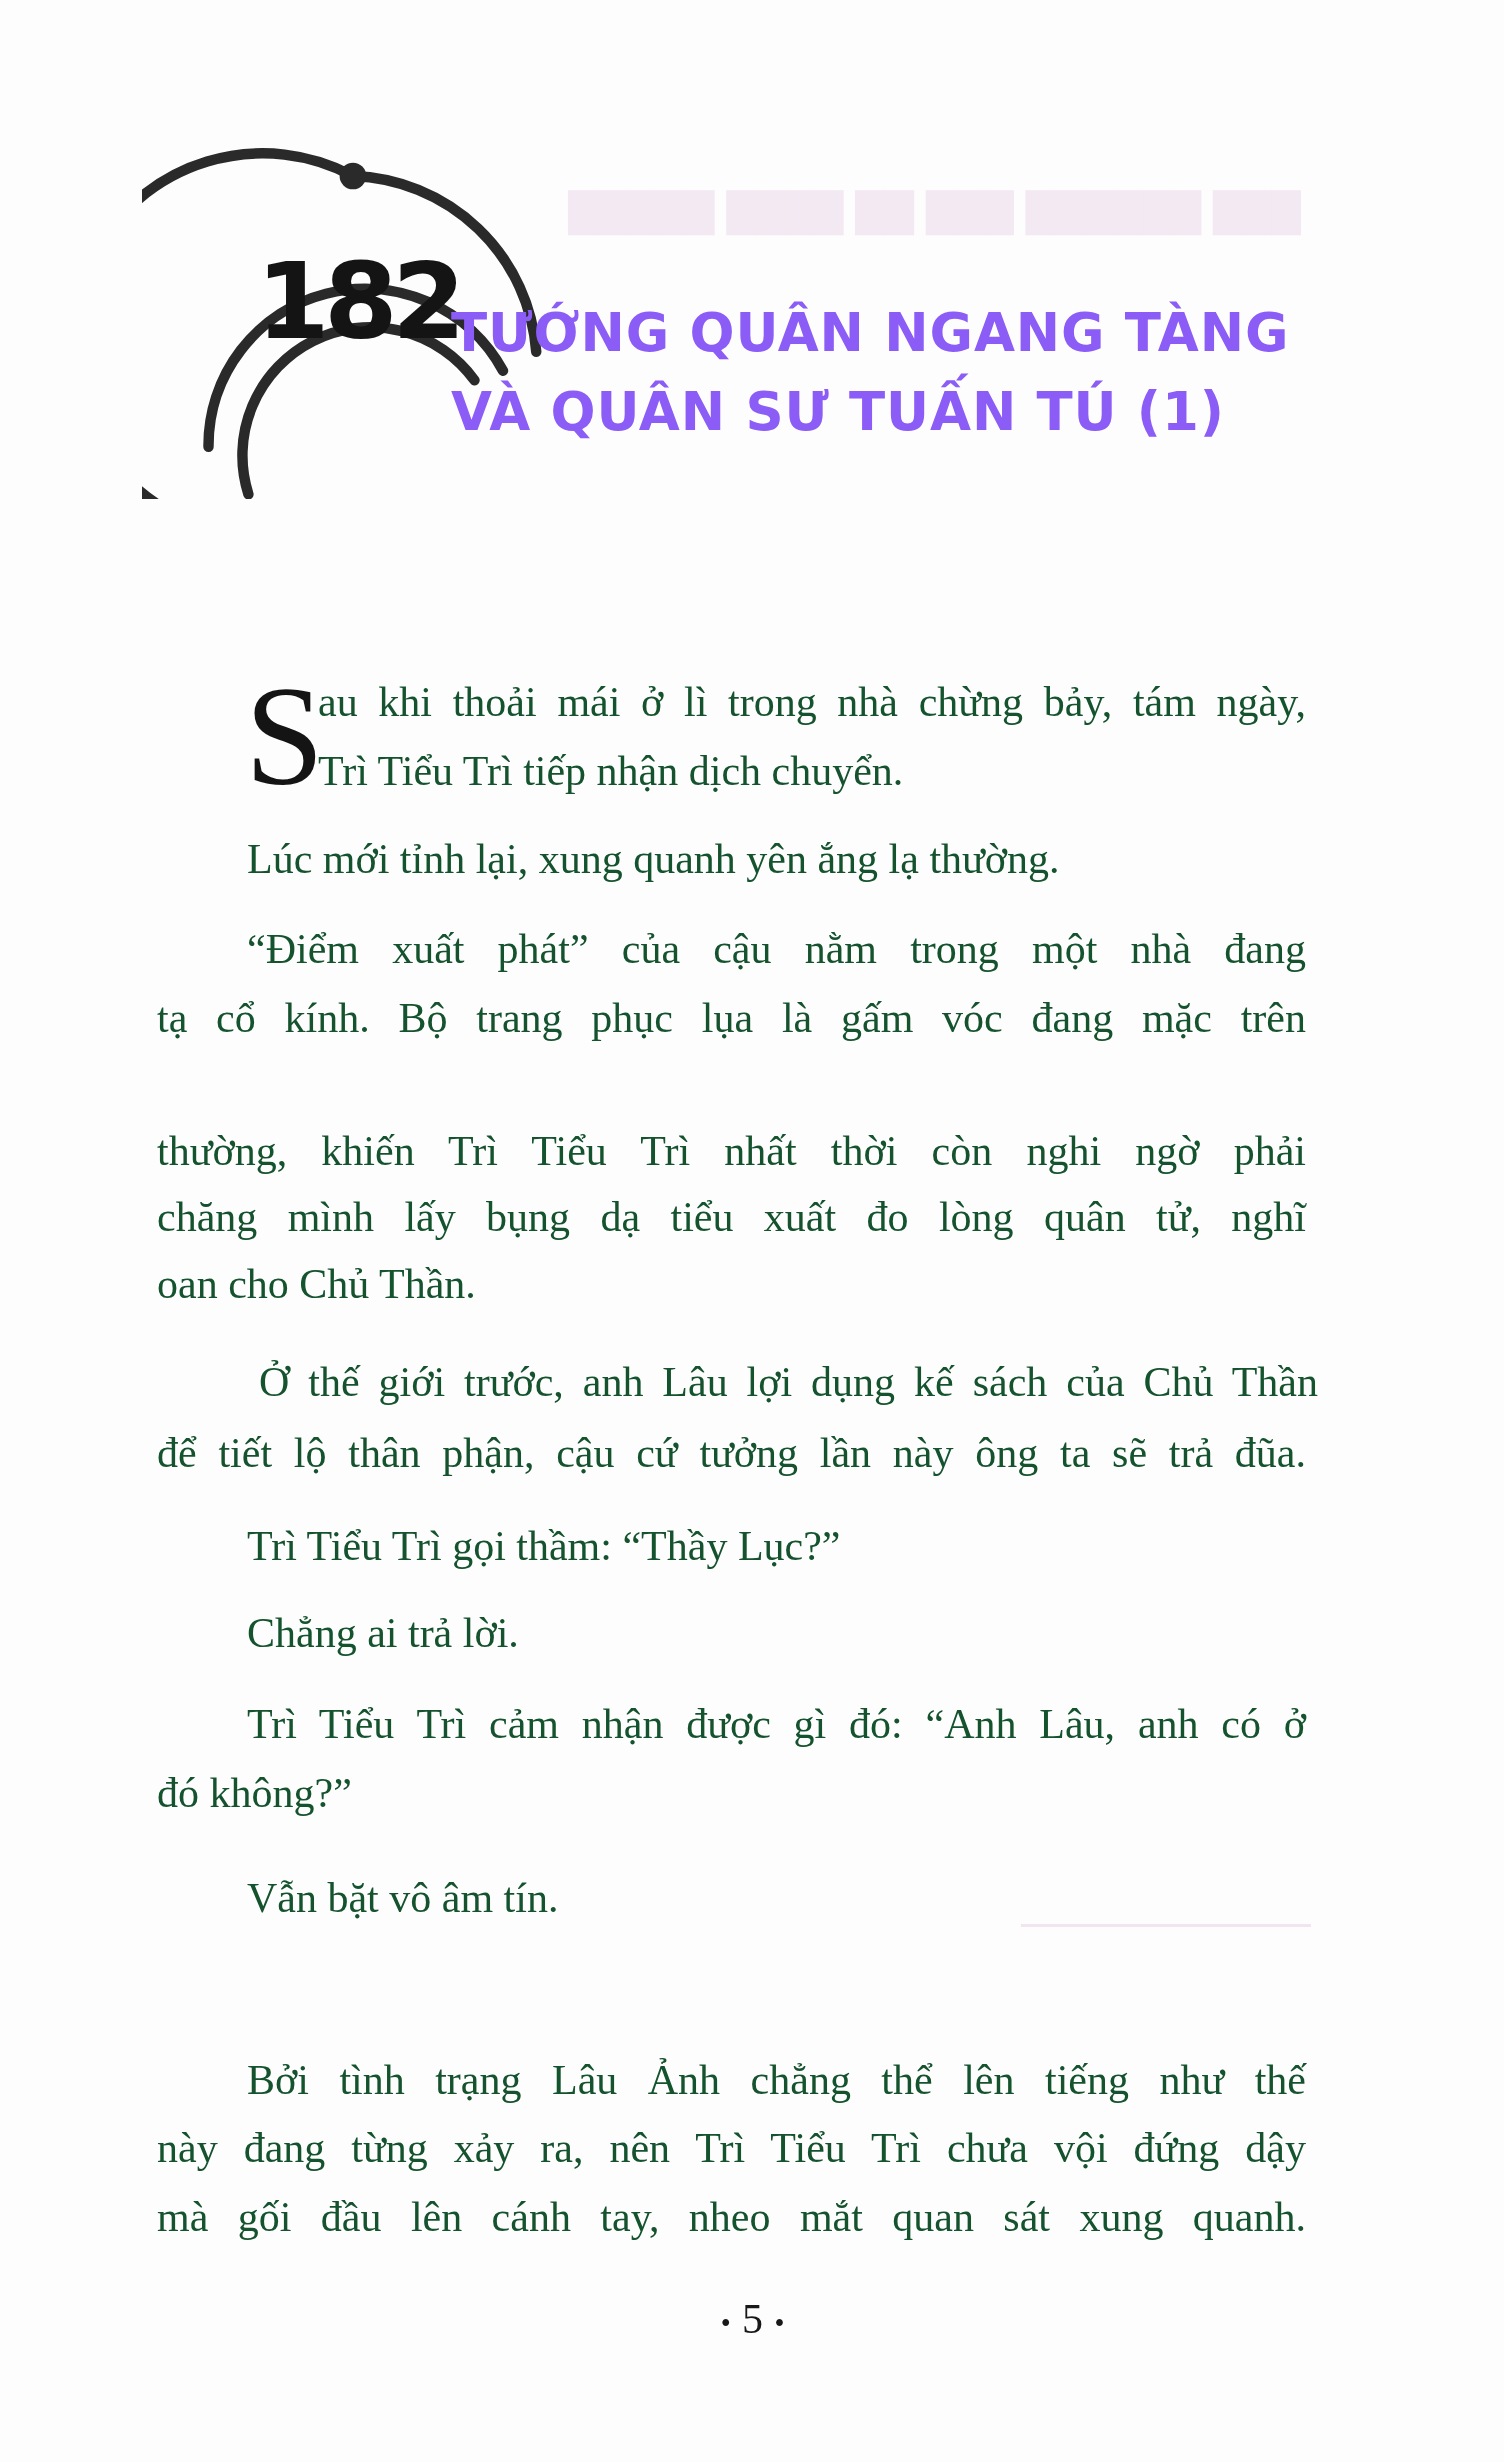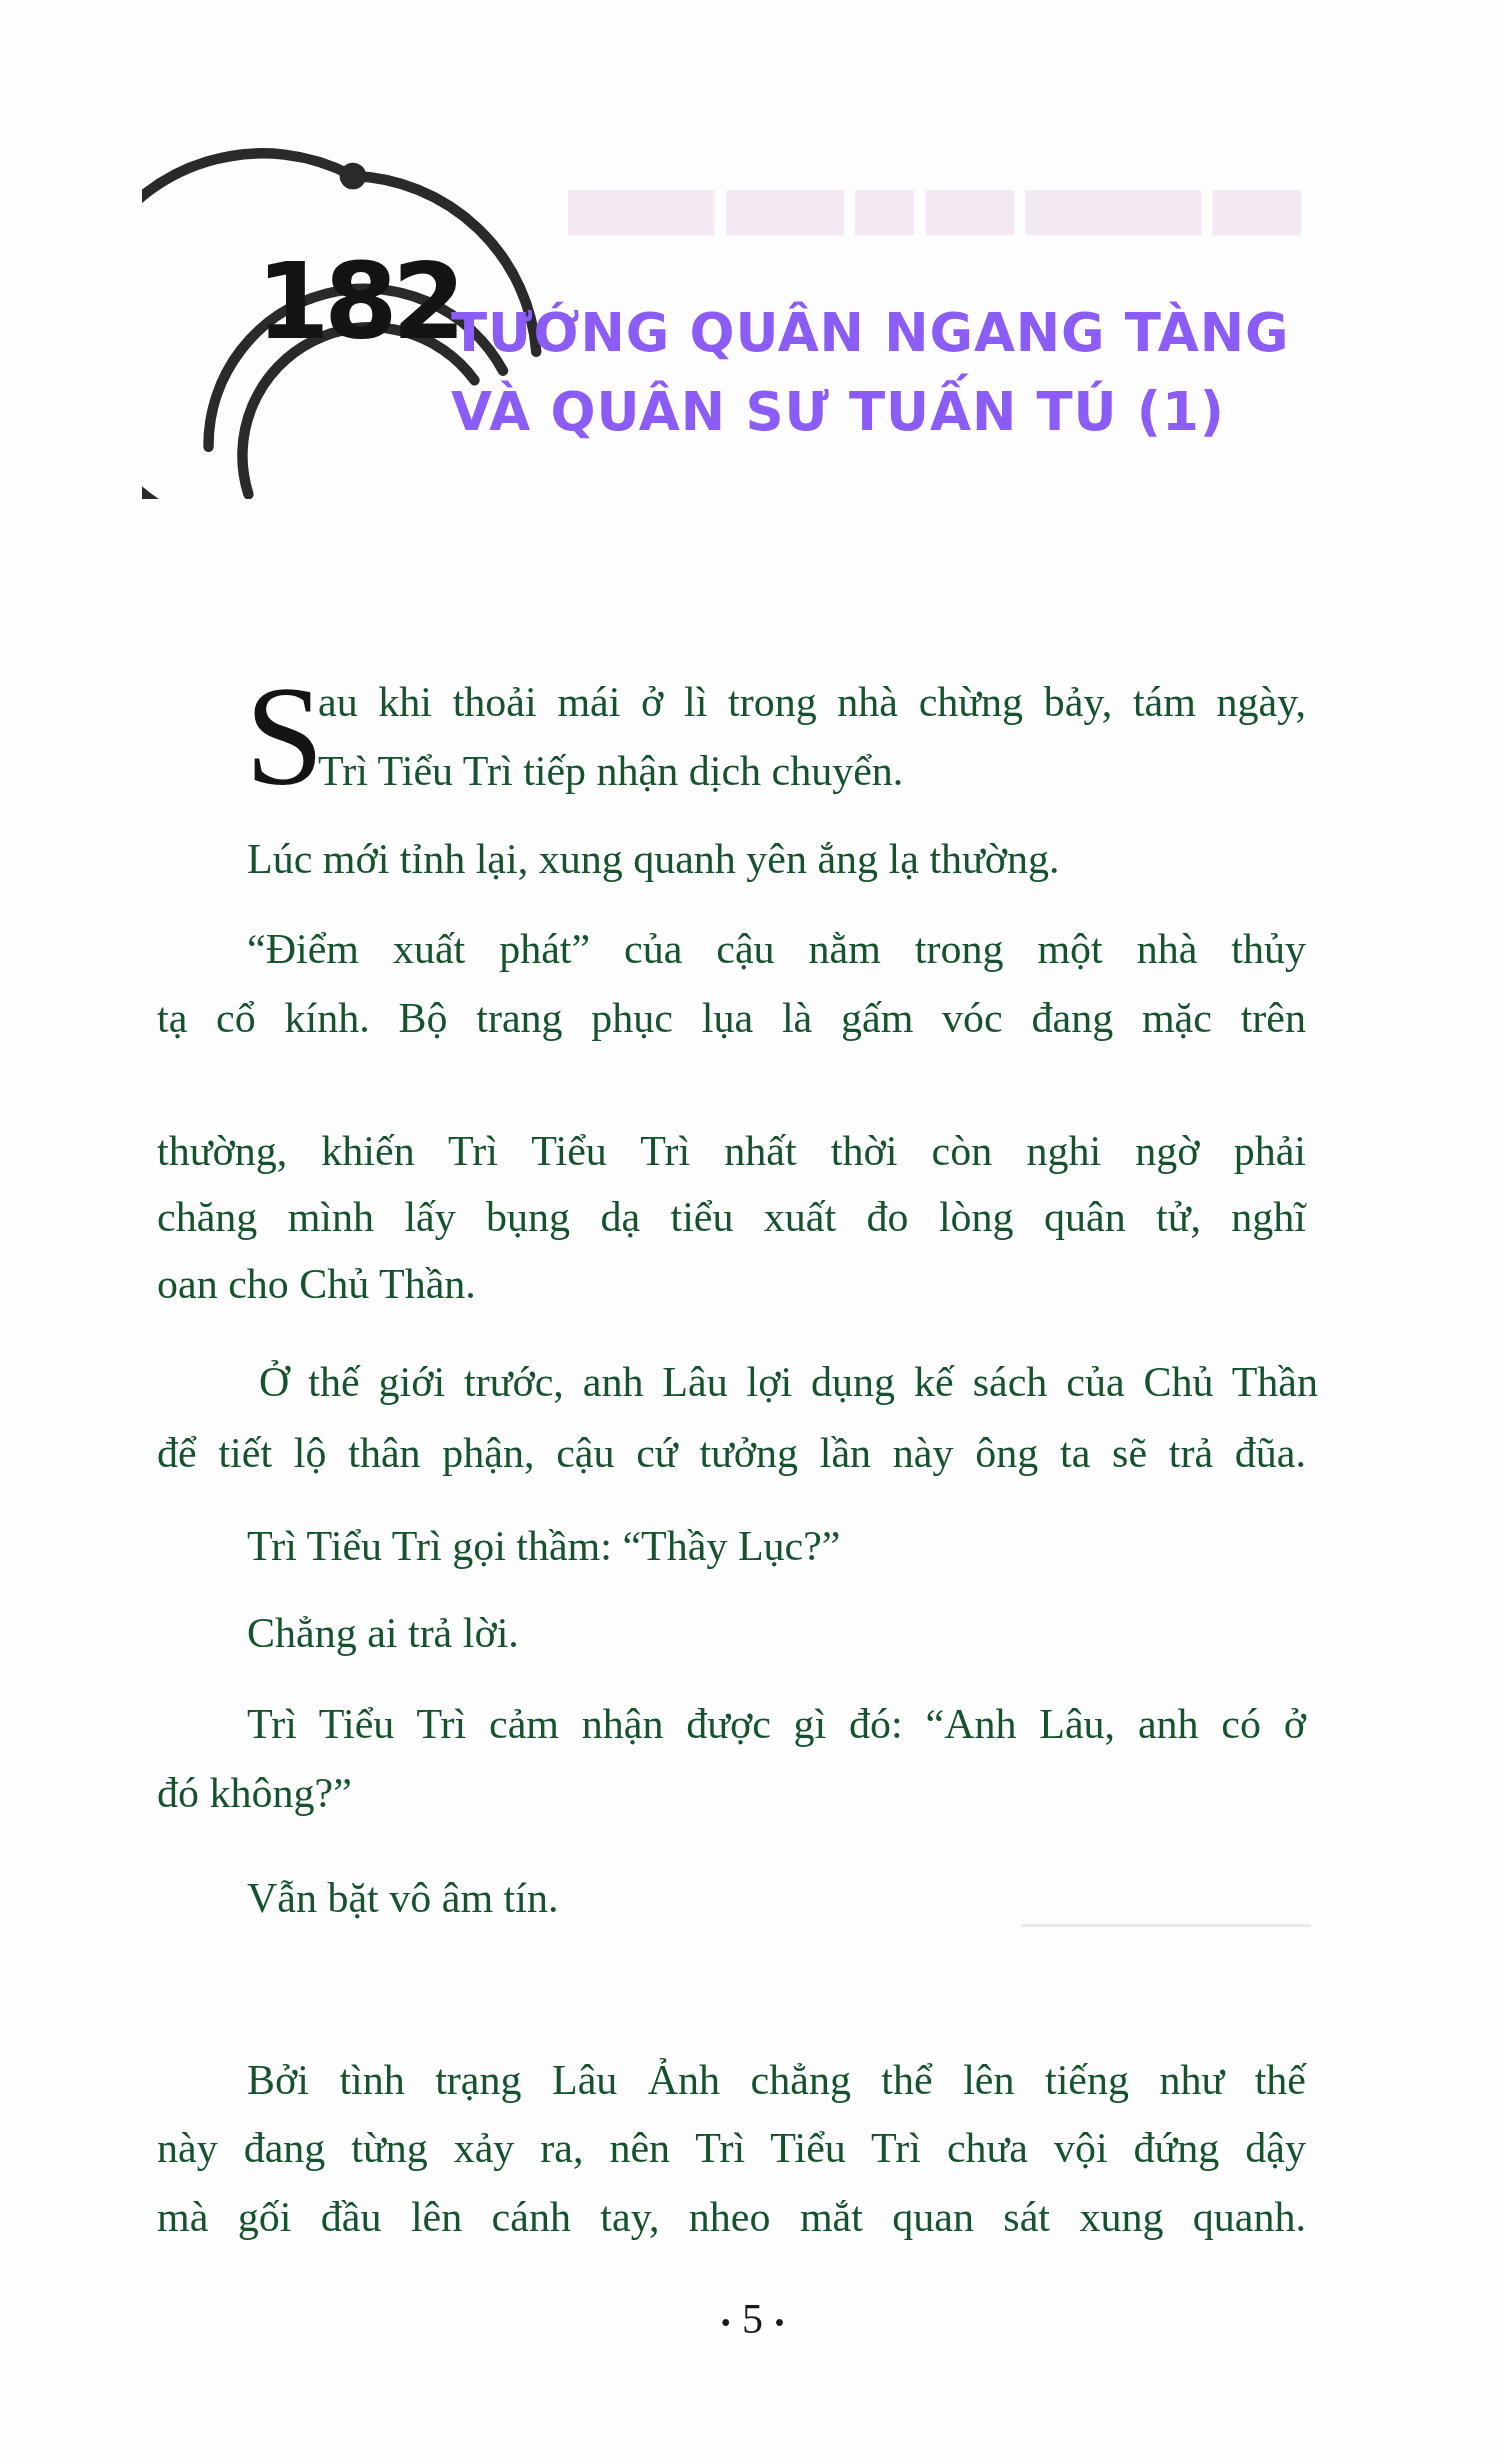--- a/index.html
+++ b/index.html
@@ -90,21 +90,21 @@
   <div class="chap-num">182</div>
   <div class="chap-title l1">TƯỚNG QUÂN NGANG TÀNG</div>
   <div class="chap-title l2">VÀ QUÂN SƯ TUẤN TÚ (1)</div>
 
   <div class="dropcap">S</div>
   <div class="line dc" style="top:674px;">au khi thoải mái ở lì trong nhà chừng bảy, tám ngày,</div>
   <div class="line dc last" style="top:743px;">Trì Tiểu Trì tiếp nhận dịch chuyển.</div>
 
   <div class="line indent last" style="top:831px;">Lúc mới tỉnh lại, xung quanh yên ắng lạ thường.</div>
 
-  <div class="line indent" style="top:921px;">“Điểm xuất phát” của cậu nằm trong một nhà thủy</div>
+  <div class="line indent" style="top:921px;">“Điểm xuất phát” của cậu nằm trong một nhà đang</div>
   <div class="line" style="top:990px;">tạ cổ kính. Bộ trang phục lụa là gấm vóc đang mặc trên</div>
   <div class="line" style="top:1123px;">thường, khiến Trì Tiểu Trì nhất thời còn nghi ngờ phải</div>
   <div class="line" style="top:1189px;">chăng mình lấy bụng dạ tiểu xuất đo lòng quân tử, nghĩ</div>
   <div class="line last" style="top:1256px;">oan cho Chủ Thần.</div>
 
   <div class="line indent" style="top:1354px;margin-left:12px;">Ở thế giới trước, anh Lâu lợi dụng kế sách của Chủ Thần</div>
   <div class="line" style="top:1425px;">để tiết lộ thân phận, cậu cứ tưởng lần này ông ta sẽ trả đũa.</div>
 
   <div class="line indent last" style="top:1518px;">Trì Tiểu Trì gọi thầm: “Thầy Lục?”</div>
 

